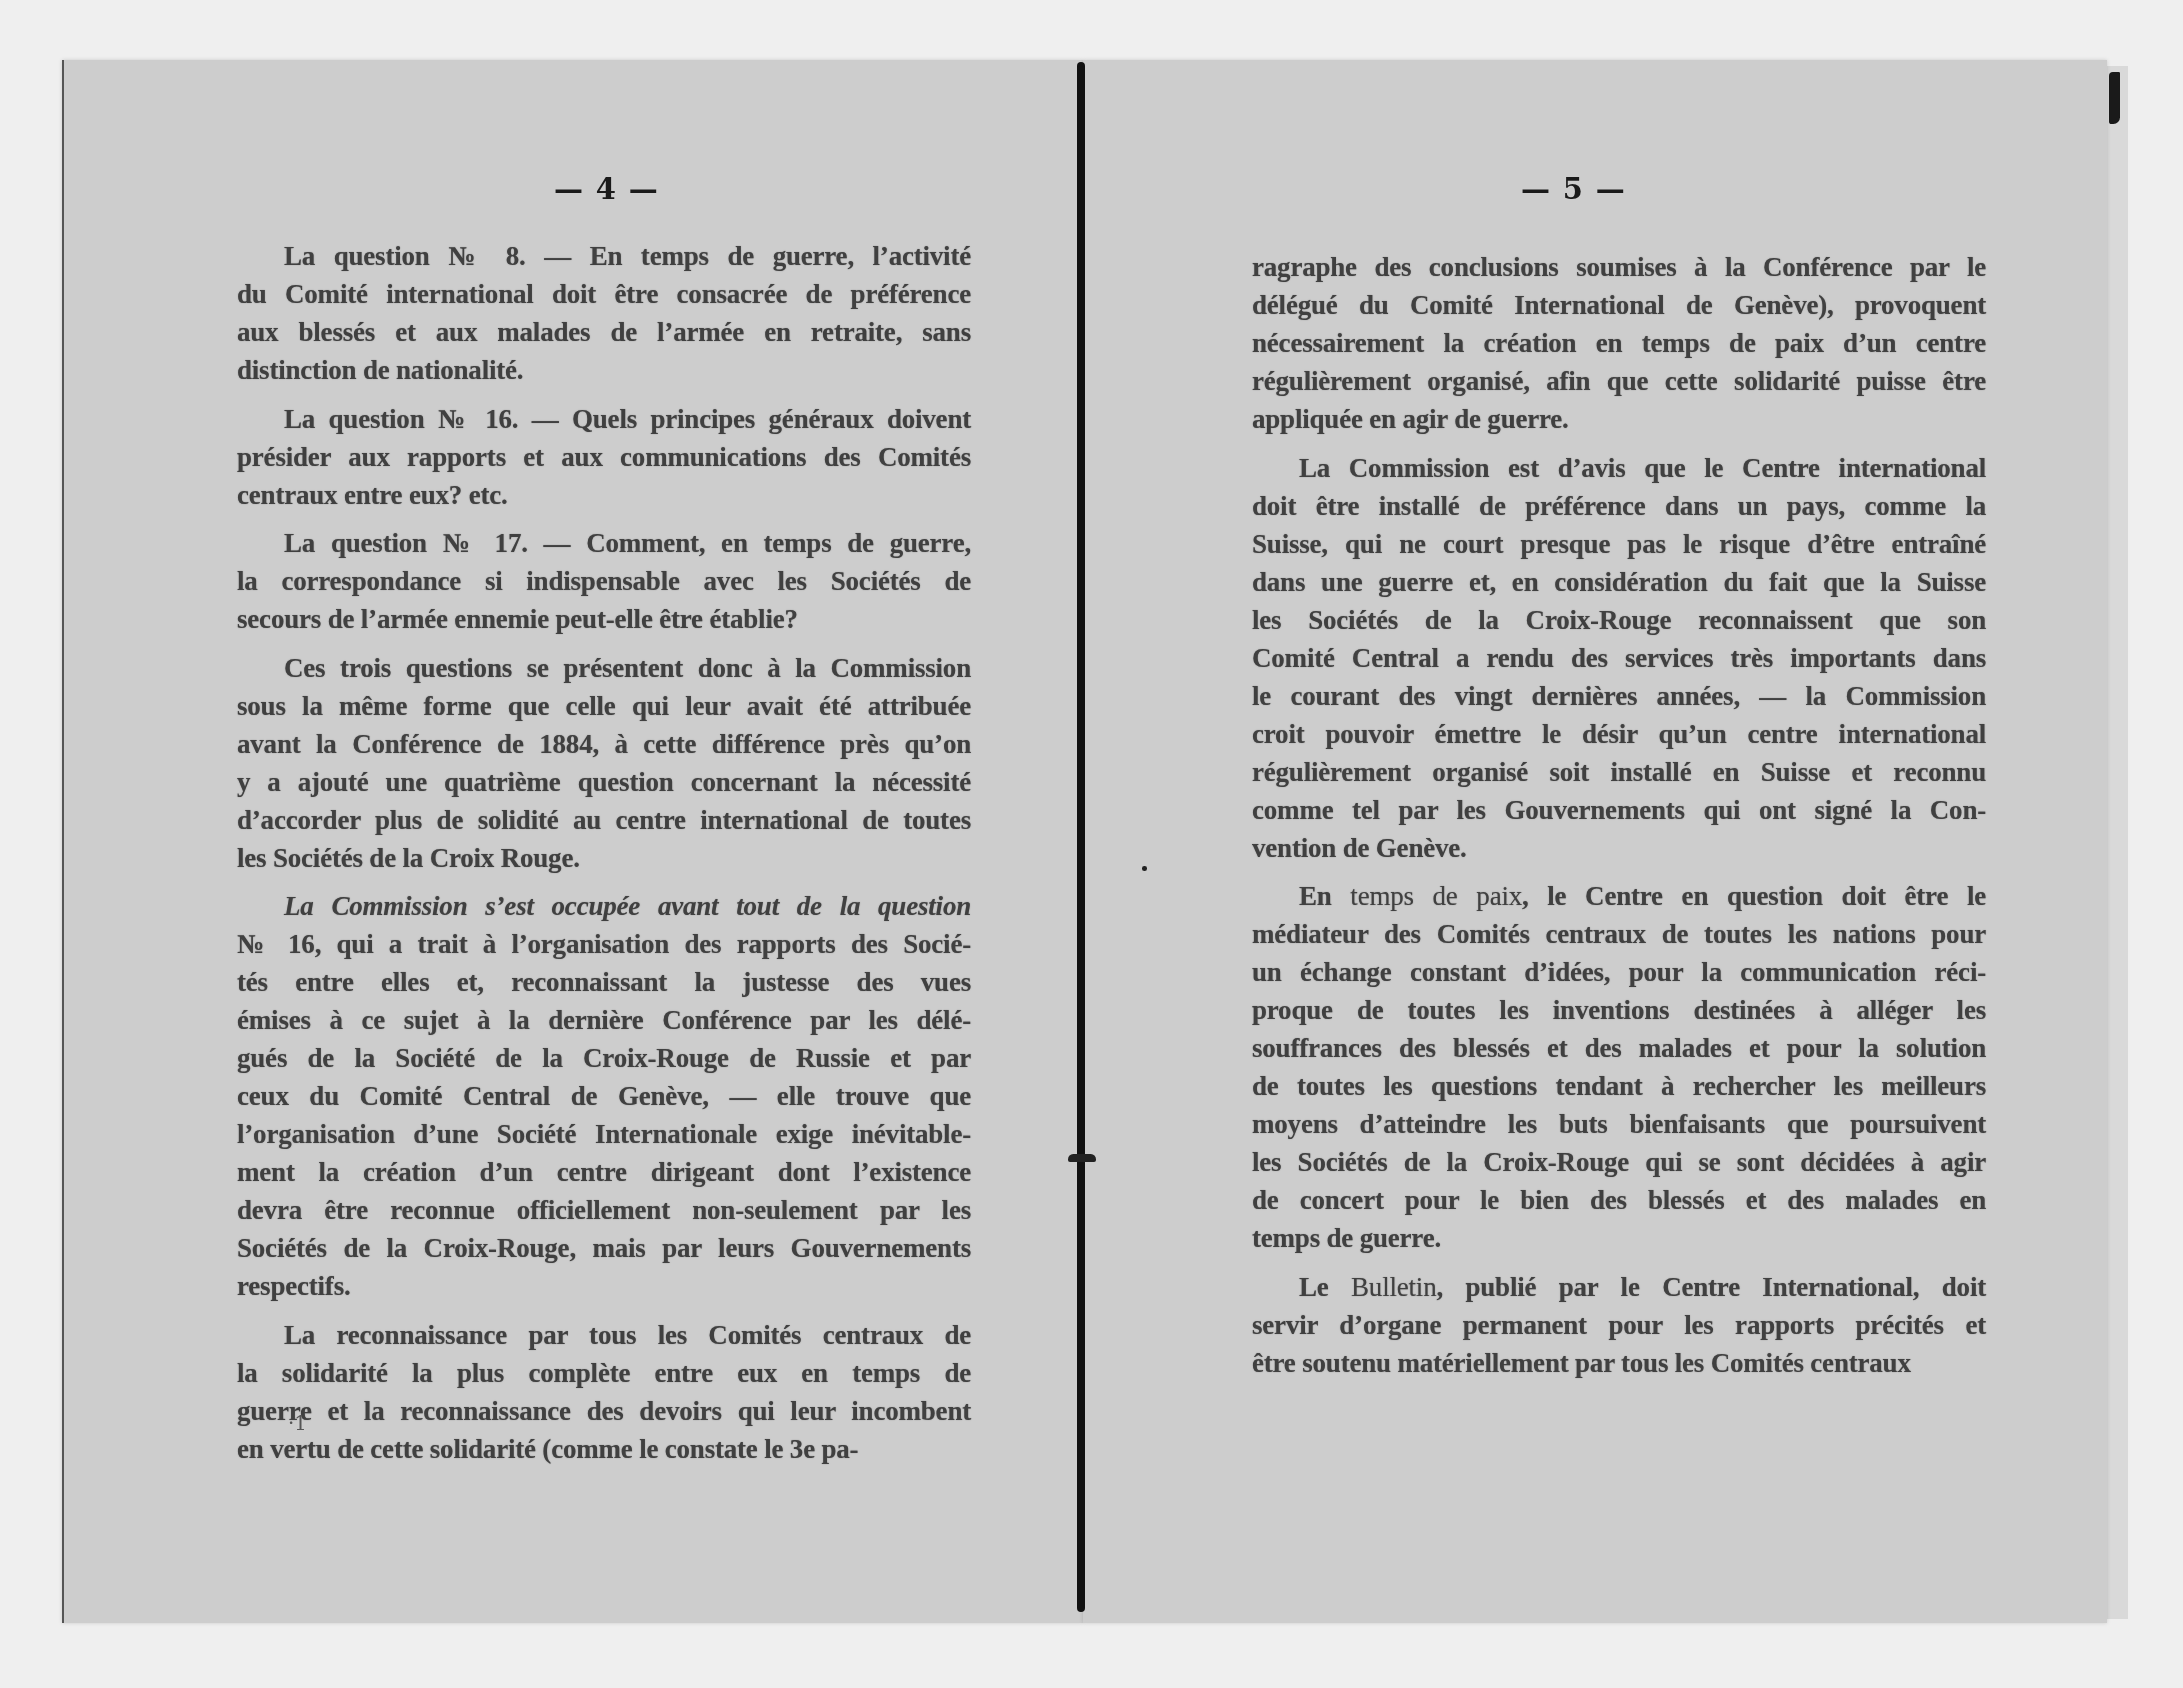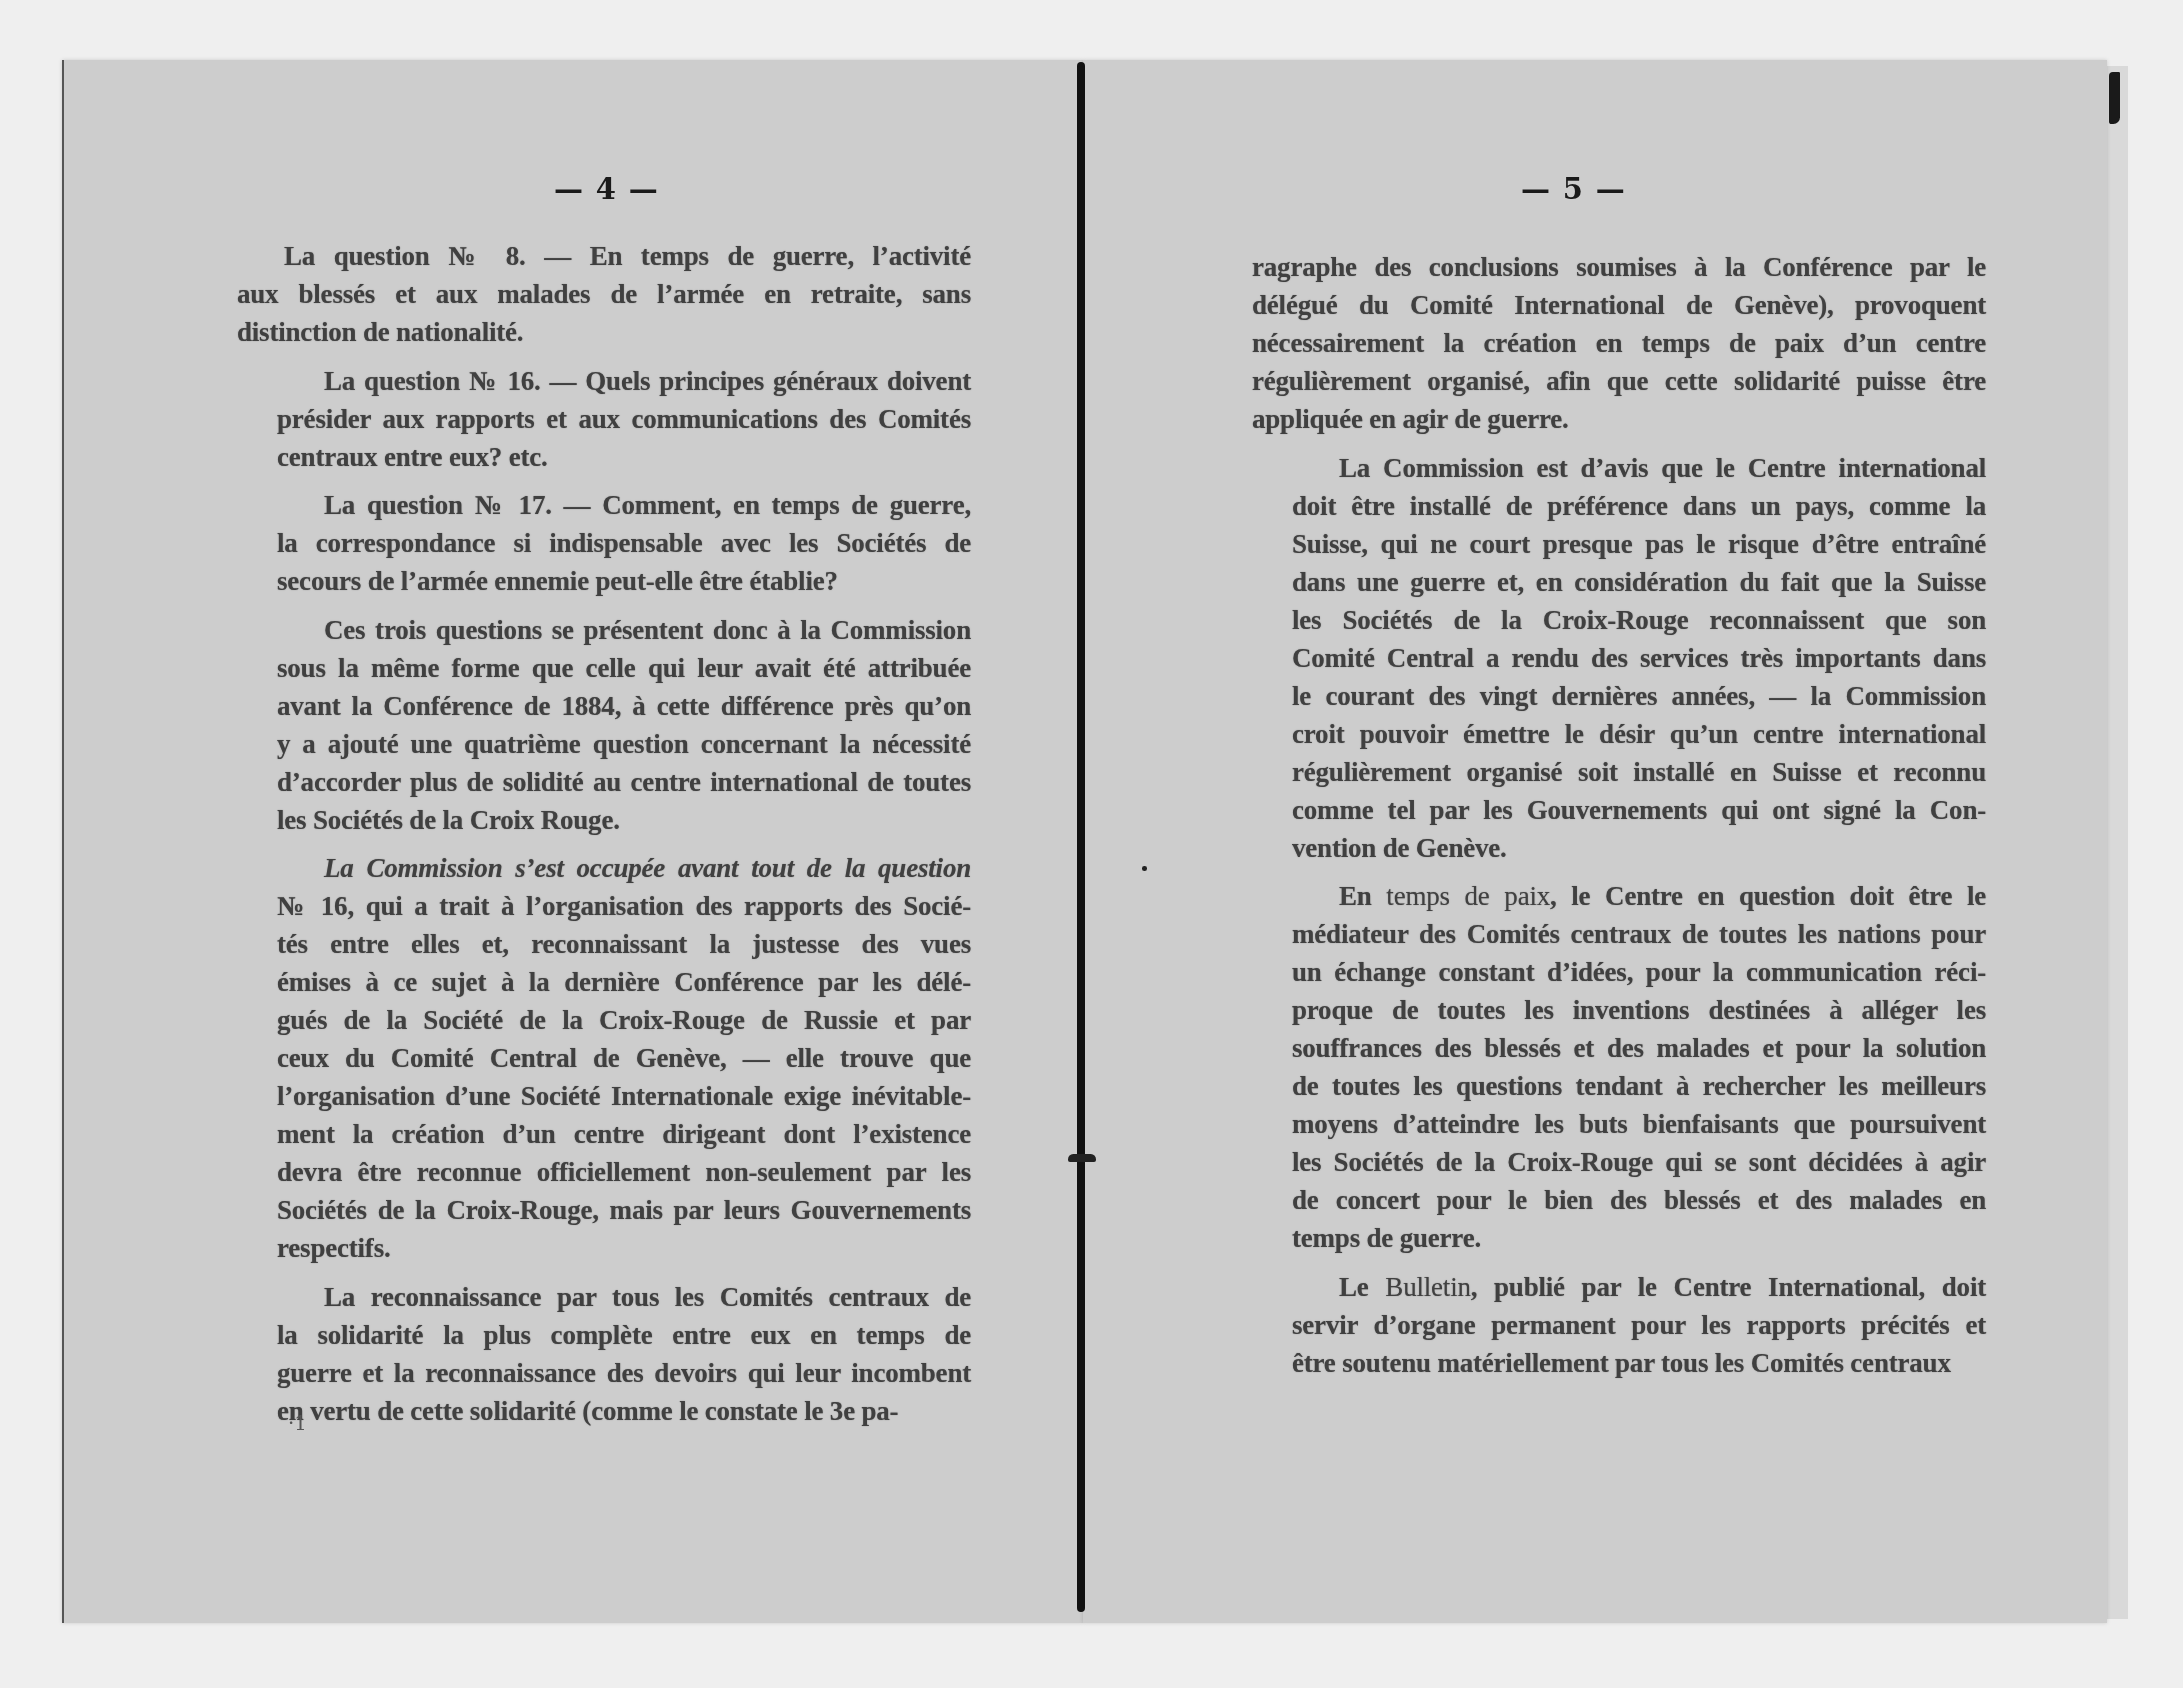--- a/index.html
+++ b/index.html
@@ -51,21 +51,21 @@
     text-align: justify;
     font-family: "Liberation Serif", "DejaVu Serif", serif;
     font-weight: bold;
     letter-spacing: -0.2px;
     text-shadow: 0 0 1.3px rgba(0,0,0,0.35);
   }
   #col-left { left: 237px; top: 237px; }
   #col-right { left: 1252px; top: 248px; }
   .column p { margin: 0; text-indent: 0; }
   .column p + p { margin-top: 0px; }
-  .column p.gap { margin-top: 10.5px; margin-left: 40px; }
+  .column p.gap { margin-top: 10.5px; }
   .line { display: block; text-align: justify; text-align-last: justify; }
   .line.last { text-align-last: left; }
   .ital { font-weight: normal; }
   .faint-mark {
     position: absolute; color: #555; font-size: 19.7px;
   }
   #mark-left { left: 288px; top: 1412px; }
   .dot { position: absolute; width: 4.6px; height: 4.6px; border-radius: 50%; background: #222; }
   #dot-right { left: 1142px; top: 866px; }
 </style>
@@ -79,20 +79,21 @@
 <div class="staple"></div>
 <div class="tab-mark"></div>
 <div class="dot" id="dot-right"></div>
 
 <div class="folio" id="folio-left">— 4 —</div>
 <div class="folio" id="folio-right">— 5 —</div>
 
 <div class="column" id="col-left">
     <p>
       <span class="line" style="text-indent: 47px;">La question № 8. — En temps de guerre, l’activité</span>
+      <span class="line">du Comité international doit être consacrée de préférence</span>
       <span class="line">aux blessés et aux malades de l’armée en retraite, sans</span>
       <span class="line last">distinction de nationalité.</span>
     </p>
     <p class="gap">
       <span class="line" style="text-indent: 47px;">La question № 16. — Quels principes généraux doivent</span>
       <span class="line">présider aux rapports et aux communications des Comités</span>
       <span class="line last">centraux entre eux? etc.</span>
     </p>
     <p class="gap">
       <span class="line" style="text-indent: 47px;">La question № 17. — Comment, en temps de guerre,</span>

